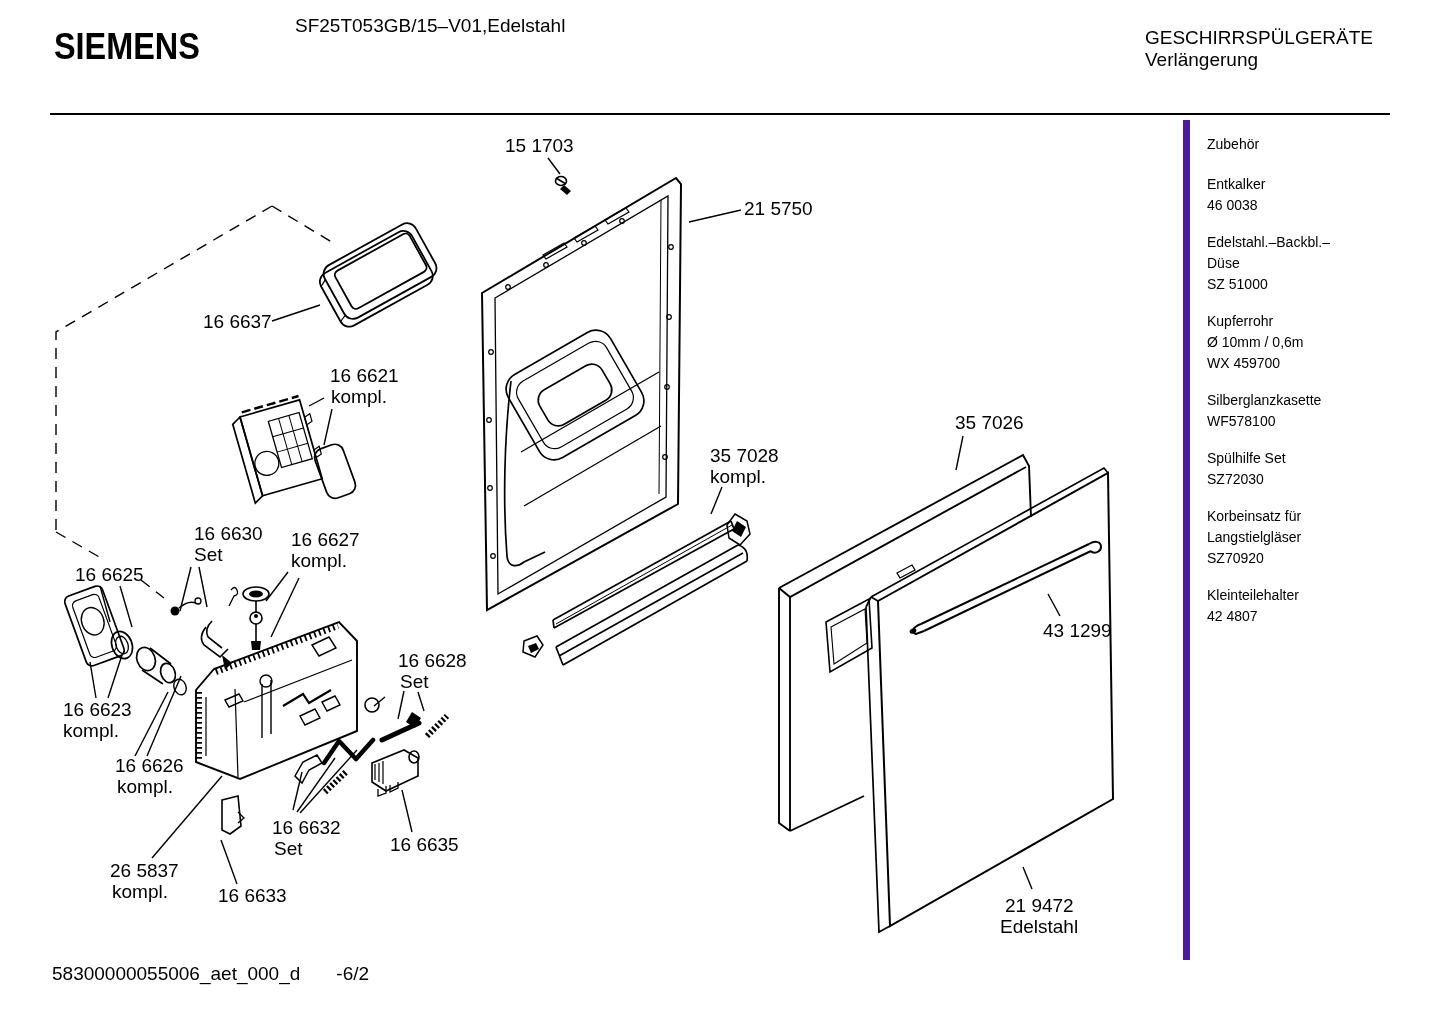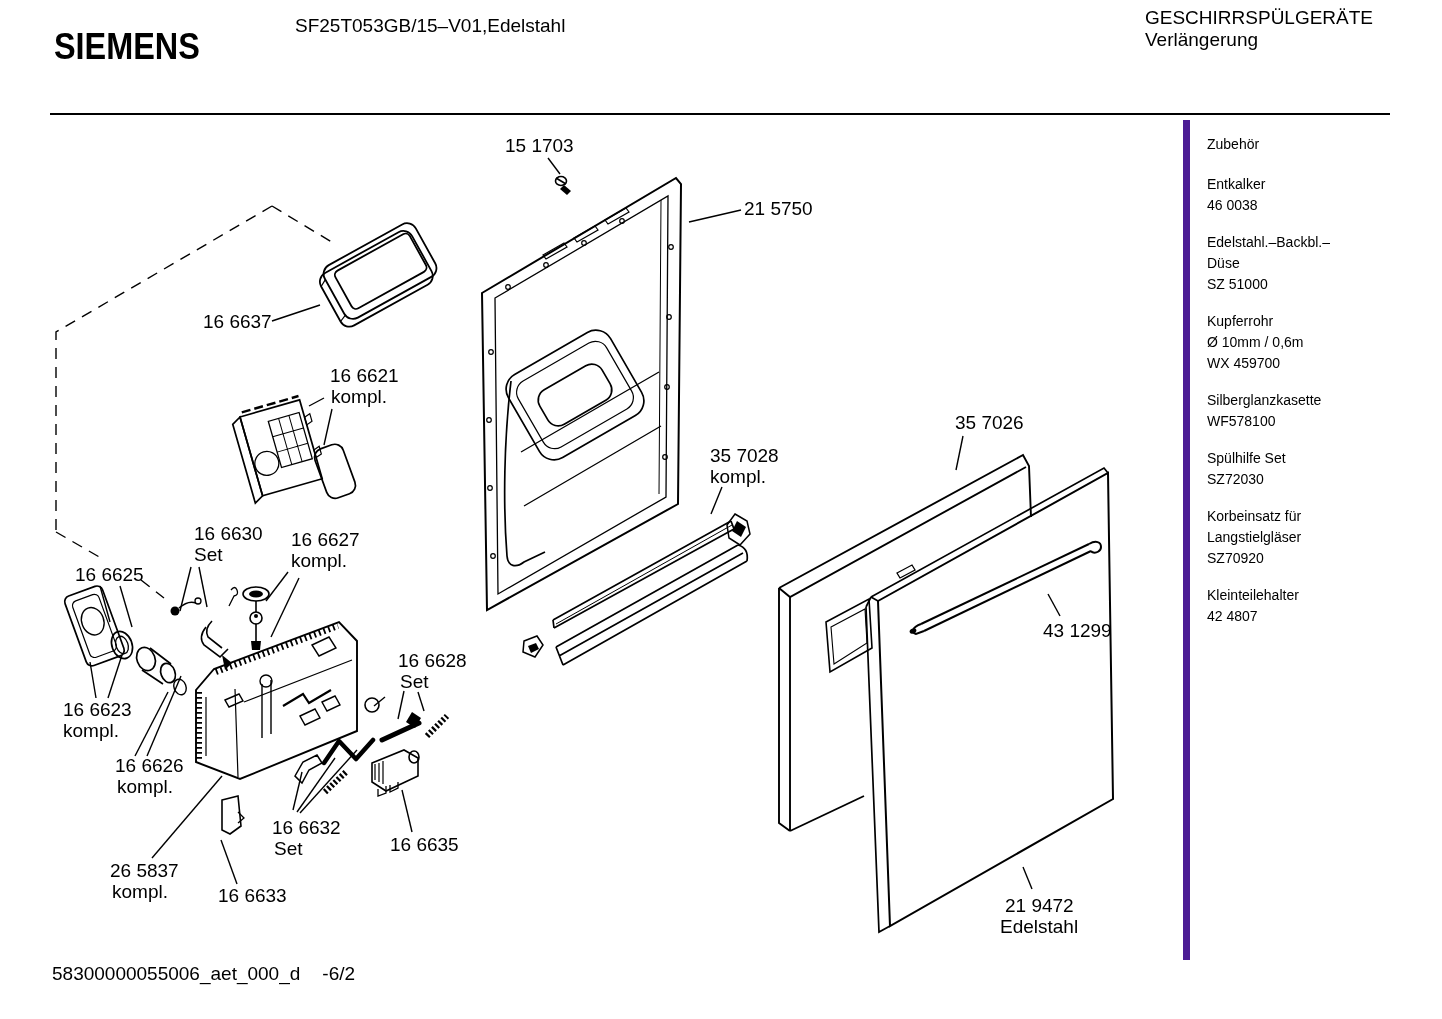--- a/index.html
+++ b/index.html
@@ -1,31 +1,31 @@
 <!DOCTYPE html>
 <html><head>
 <meta charset="utf-8">
 <style>
   html,body{margin:0;padding:0;background:#fff;}
   .page{position:relative;width:1442px;height:1019px;background:#ffffff;
         font-family:"Liberation Sans",sans-serif;color:#000000;overflow:hidden;}
   .brand{position:absolute;left:54px;top:26px;font-size:36px;font-weight:bold;
          letter-spacing:0px;transform:scaleX(0.9);transform-origin:left center;}
   .models{position:absolute;left:295px;top:15px;font-size:19px;line-height:22px;}
-  .category{position:absolute;left:1145px;top:7px;font-size:19px;line-height:22px;}
+  .category{position:absolute;left:1145px;top:27px;font-size:19px;line-height:22px;}
   .rule{position:absolute;left:50px;top:113px;width:1340px;height:2px;background:#000;}
   .sidebar{position:absolute;left:1183px;top:120px;width:300px;height:840px;
            border-left:7px solid #4c1d95;padding:14px 0 0 17px;box-sizing:border-box;
            font-size:14px;line-height:21px;}
   .sb-title{margin-bottom:19px;}
   .sb-group{margin-bottom:16px;}
   .diagram{position:absolute;left:0;top:0;}
   .diagram text{font-family:"Liberation Sans",sans-serif;font-size:19px;fill:#000;}
   .footer{position:absolute;left:52px;top:963px;font-size:19px;}
-  .page-ind{margin-left:22px;}
+  .page-ind{margin-left:36px;}
 </style>
 </head>
 <body>
 
 <div class="page">
 
   <div class="brand">SIEMENS</div>
 
   <div class="models">
     <div>SF25T053GB/15–V01,Edelstahl</div>

